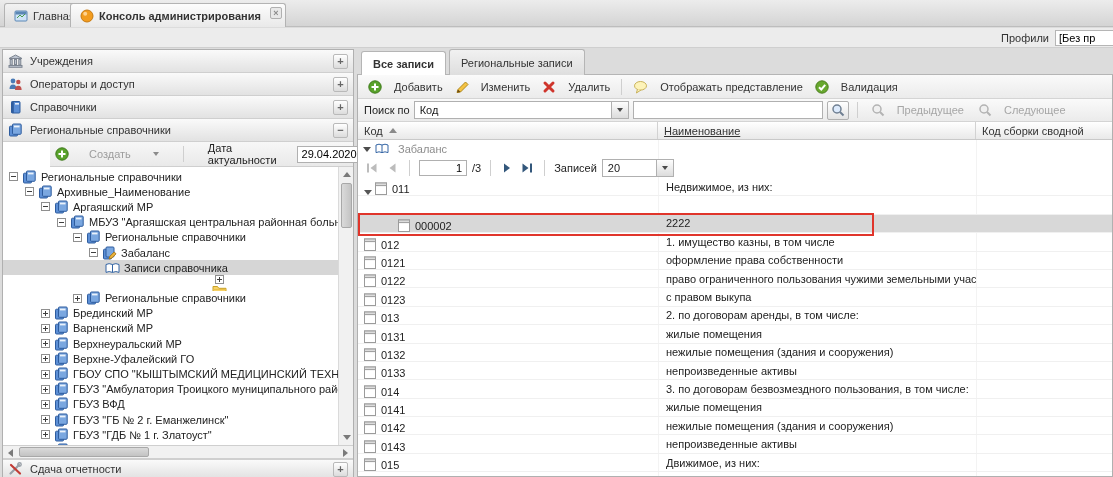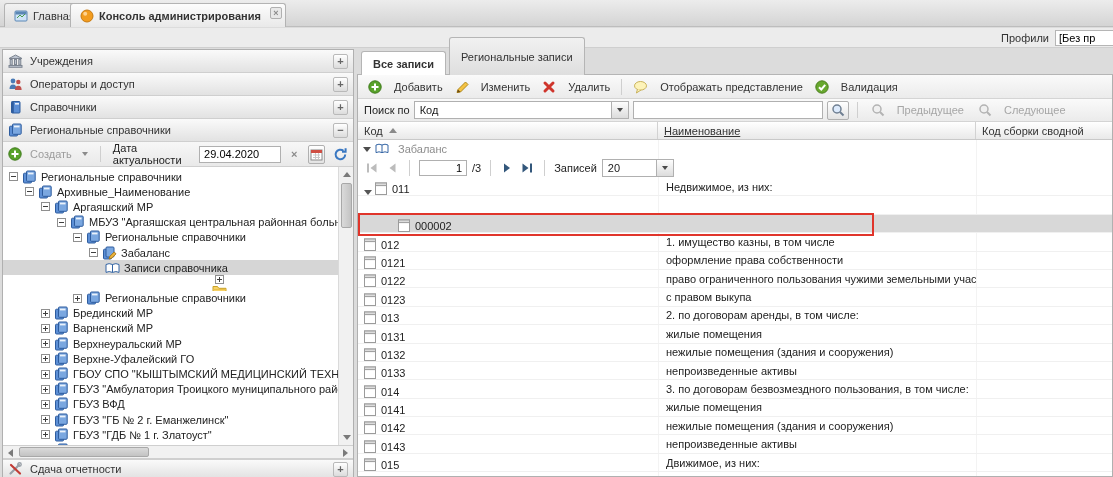--- a/index.html
+++ b/index.html
@@ -29,21 +29,21 @@
   
   .sidebar { position:absolute; left:2px; top:49px; width:352px; height:428px; background:#fff;
              border:1px solid #b0b0b0; }
   .acc { height:23px; border-bottom:1px solid #cfcfcf; background:linear-gradient(#fafafa,#e2e2e2);
          display:flex; align-items:center; gap:6px; padding:0 5px; color:#333; }
   .acc .ic { width:16px; height:15px; flex:none; }
   .tool { width:15px; height:15px; margin-left:auto; border:1px solid #b9b9b9; border-radius:2px;
           background:linear-gradient(#fff,#dcdcdc); color:#666; font-size:11px; line-height:12px;
           text-align:center; font-weight:bold; flex:none; }
   .side-toolbar { height:25px; border-bottom:1px solid #cfcfcf; background:linear-gradient(#f7f7f7,#e9e9e9);
-                  display:flex; align-items:center; gap:8px; padding:0 5px; }
+                  display:flex; align-items:center; gap:20px; padding:0 5px;margin-left:47px; }
   .lbl-disabled { color:#9d9d9d; }
   .mini-caret { width:0; height:0; border-left:3px solid transparent; border-right:3px solid transparent;
                 border-top:4px solid #8b8b8b; margin-left:2px; }
   .vsep { width:1px; height:16px; background:#cfcfcf; margin:0 4px; flex:none; }
   .date-input { width:82px; height:17px; border:1px solid #b0b0b0; padding:0 4px;
                 font:11px "Liberation Sans",sans-serif; }
   .clear-x { color:#8a8a8a; font-weight:bold; padding:0 2px; }
   .cal-btn { width:21px; height:19px; border:1px solid #b0b0b0; border-radius:2px;
              background:linear-gradient(#fff,#e3e3e3); display:flex; align-items:center; justify-content:center; }
 
@@ -67,21 +67,21 @@
             border-radius:2px; background:linear-gradient(90deg,#dadada,#c3c3c3); }
   .hscroll { position:relative; height:13px; background:#f1f1f1; border-bottom:1px solid #cfcfcf; }
   .hthumb { position:absolute; top:1px; height:10px; left:16px; width:130px; border:1px solid #a8a8a8;
             border-radius:2px; background:linear-gradient(#dadada,#c3c3c3); }
   .acc.bottom { border-top:1px solid #cfcfcf; border-bottom:none; height:19px; }
 
   
   .main { position:absolute; left:357px; top:49px; width:756px; height:428px; }
   .tabstrip { position:absolute; left:0; top:0; right:0; height:26px; display:flex; align-items:flex-end;
               padding-left:4px; gap:3px; border-bottom:1px solid #b5b5b5; }
-  .mtab { height:38px; border:1px solid #b5b5b5; border-bottom:none; border-radius:3px 3px 0 0;
+  .mtab { height:26px; border:1px solid #b5b5b5; border-bottom:none; border-radius:3px 3px 0 0;
           padding:0 11px; display:flex; align-items:center; background:linear-gradient(#f1f1f1,#dedede);
           color:#333; position:relative; top:1px; }
   .mtab.active { background:#fff; font-weight:bold; height:24px; }
   .mainbody { position:absolute; left:0; top:26px; right:0; bottom:0; border:1px solid #b0b0b0;
               border-top:none; background:#fff; display:flex; flex-direction:column; }
   .toolbar { height:24px; flex:none; background:linear-gradient(#fafafa,#ebebeb); border-bottom:1px solid #d4d4d4;
              display:flex; align-items:center; gap:2px; padding:0 5px; }
   .tbtn { display:flex; align-items:center; gap:12px; padding:2px 5px; border-radius:2px; color:#333; }
   .tbtn.disabled { color:#a6a6a6; }
   .searchbar { height:23px; flex:none; background:linear-gradient(#fafafa,#ebebeb); border-bottom:1px solid #d4d4d4;
@@ -655,20 +655,21 @@
             <div class="gc1">
               <span style="display: inline-block; flex: 0 0 auto; width: 34px;"></span>
               <span class="ricon">
                 <svg width="12" height="13">
                   <rect x="0.5" y="1" width="11" height="11.5" fill="#fff" stroke="#9b9b9b"></rect>
                   <rect x="0.5" y="1" width="11" height="2.6" fill="#dcdcdc" stroke="#9b9b9b"></rect>
                 </svg>
               </span>
               <span>000002</span>
             </div>
+            <div class="gc2">2222</div>
             <div class="gc3"></div>
           </div>
           <div class="grow">
             <div class="gc1">
               <span style="display: inline-block; flex: 0 0 auto; width: 0px;"></span>
               <span class="ricon">
                 <svg width="12" height="13">
                   <rect x="0.5" y="1" width="11" height="11.5" fill="#fff" stroke="#9b9b9b"></rect>
                   <rect x="0.5" y="1" width="11" height="2.6" fill="#dcdcdc" stroke="#9b9b9b"></rect>
                 </svg>

